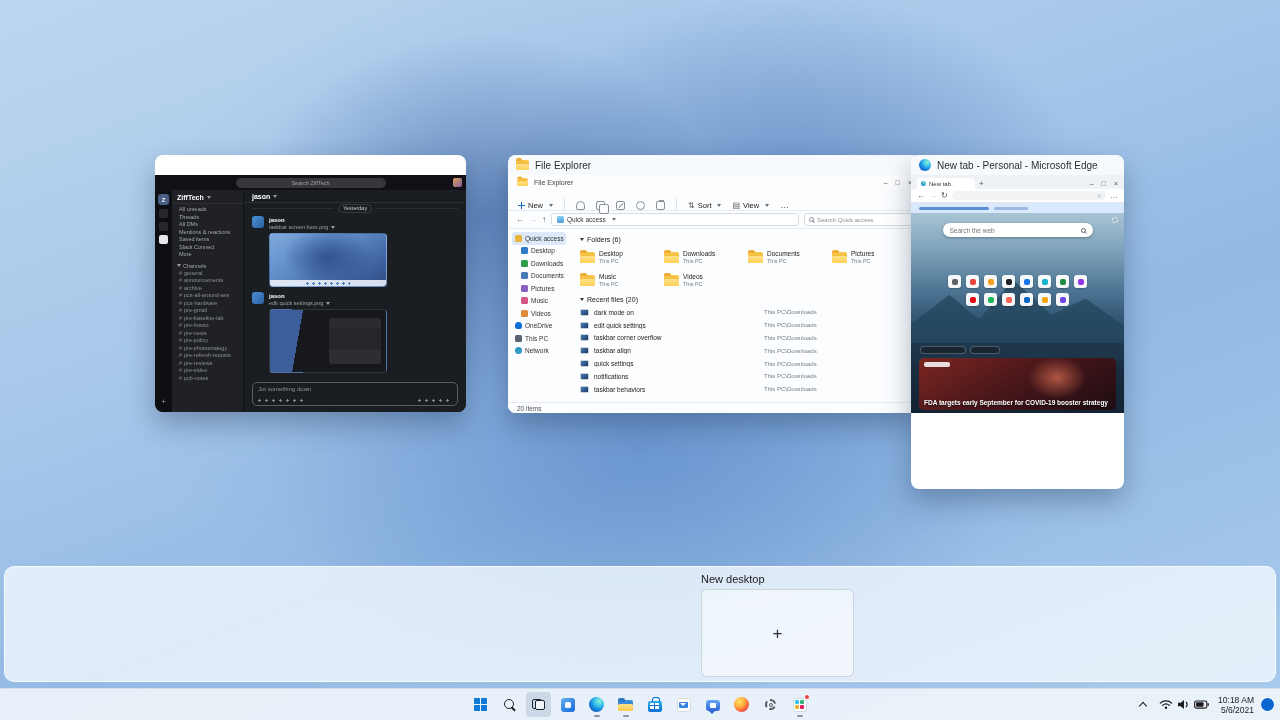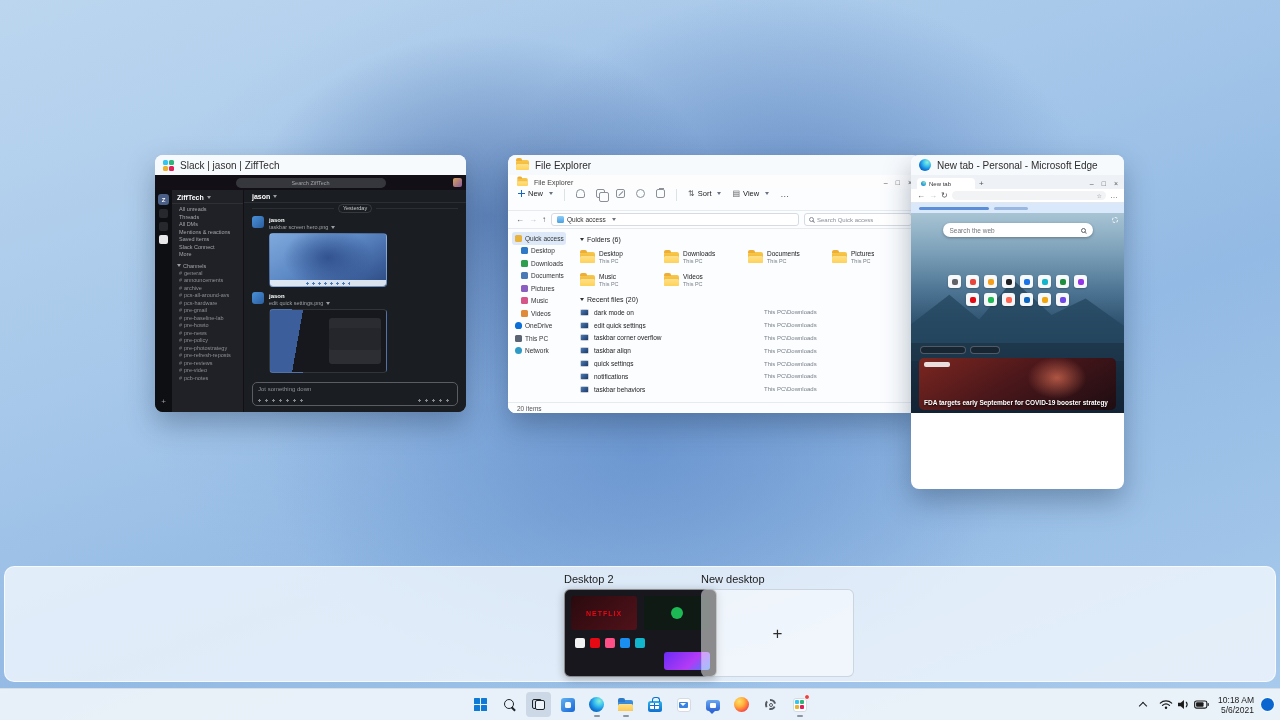--- a/index.html
+++ b/index.html
@@ -70,21 +70,21 @@
   .dots.d1{width:48px}.dots.d2{width:34px}
   
   .card.explorer{left:508px;top:155px;width:412px;height:258px}
   .fx-ico-folder{position:relative;width:13px;height:10px;background:linear-gradient(#f7c84a,#eead35);border-radius:2px;flex:none}
   .fx-ico-folder::before{content:"";position:absolute;top:-2px;left:0;width:6px;height:3px;background:#eead35;border-radius:2px 2px 0 0}
   .fx-ico-folder::after{content:"";position:absolute;left:0;right:0;bottom:0;height:6px;background:linear-gradient(#ffe08a,#ffd257);border-radius:1.5px}
   .fx-ico-folder.small{transform:scale(.8)}
   .fx-body{background:#fbfdff}
   .fx-title{height:14px;display:flex;align-items:center;gap:5px;padding:0 8px;background:#fdfdfe}
   .fx-cap{font-size:7px;color:#444}
-  .fx-cmd{height:22px;display:flex;align-items:flex-start;gap:11px;padding:0 10px;border-bottom:1px solid #e7ebf0;background:#fbfdff}
+  .fx-cmd{height:22px;display:flex;align-items:flex-end;gap:11px;padding:0 10px;border-bottom:1px solid #e7ebf0;background:#fbfdff}
   .fx-new{display:flex;align-items:center;gap:3px;font-size:7.5px;color:#1b1b1b}
   .plus{width:7px;height:7px;position:relative}
   .plus::before,.plus::after{content:"";position:absolute;background:#1767c0}
   .plus::before{left:3px;top:0;width:1.4px;height:7px}.plus::after{top:3px;left:0;width:7px;height:1.4px}
   .vsep{width:1px;height:12px;background:#dde2e8}
   .mini-ic{width:9px;height:9px;border:1px solid #8a8f98;border-radius:2px;position:relative}
   .mini-ic.ic-cut{border-radius:50% 50% 2px 2px}
   .mini-ic.ic-copy::after{content:"";position:absolute;left:2px;top:2px;width:8px;height:8px;border:1px solid #8a8f98;border-radius:2px;background:#fbfdff}
   .mini-ic.ic-rename::after{content:"";position:absolute;left:1px;top:3px;width:6px;height:1.2px;background:#8a8f98;transform:rotate(-45deg)}
   .mini-ic.ic-share{border-radius:50%}
@@ -241,29 +241,20 @@
   .clock{text-align:right;font-size:8.5px;line-height:10px;color:#1b1b1b}
   .notif-badge{width:13px;height:13px;border-radius:50%;background:#0b66d0;box-shadow:0 0 0 1px rgba(255,255,255,.6)}
 </style>
 </head>
 <body>
 
 <div class="screen">
   <div class="wallpaper"></div>
 
   <div class="card slack">
-    <div class="card-header">
-      <span class="slack-logo">
-          <i class="b1"></i>
-          <i class="b2"></i>
-          <i class="b3"></i>
-          <i class="b4"></i>
-        </span>
-      <span>Slack | jason | ZiffTech</span>
-    </div>
     <div class="card-body sl-body">
       <div class="sl-top">
         <div class="sl-search">Search ZiffTech</div>
         <span class="sl-me"></span>
       </div>
       <div class="sl-cols">
         <div class="sl-rail">
           <span class="ws-av">Z</span>
           <span class="rail-ic"></span>
           <span class="rail-ic"></span>
@@ -636,39 +627,20 @@
           </div>
           <div class="news-card">
             <div class="headline">FDA targets early September for COVID-19 booster strategy</div>
           </div>
         </div>
       </div>
     </div>
   </div>
 
   <div class="vd-panel">
-    <div class="vd-item" style="left:559px">
-      <div class="vd-label">Desktop 2</div>
-      <div class="vd-thumb d2">
-        <div class="d2-tl">
-            <span class="nfx">NETFLIX</span>
-          </div>
-        <div class="d2-tr">
-            <span class="sp-circle"></span>
-          </div>
-        <div class="d2-row">
-          <i class="sq q1"></i>
-            <i class="sq q2"></i>
-            <i class="sq q3"></i>
-            <i class="sq q4"></i>
-            <i class="sq q5"></i>
-        </div>
-        <div class="d2-grad"></div>
-      </div>
-    </div>
     <div class="vd-item" style="left:696px">
       <div class="vd-label">New desktop</div>
       <div class="vd-thumb newd">
         <span class="plus-big">+</span>
       </div>
     </div>
   </div>
 
   <div class="taskbar">
     <div class="tb-center">

